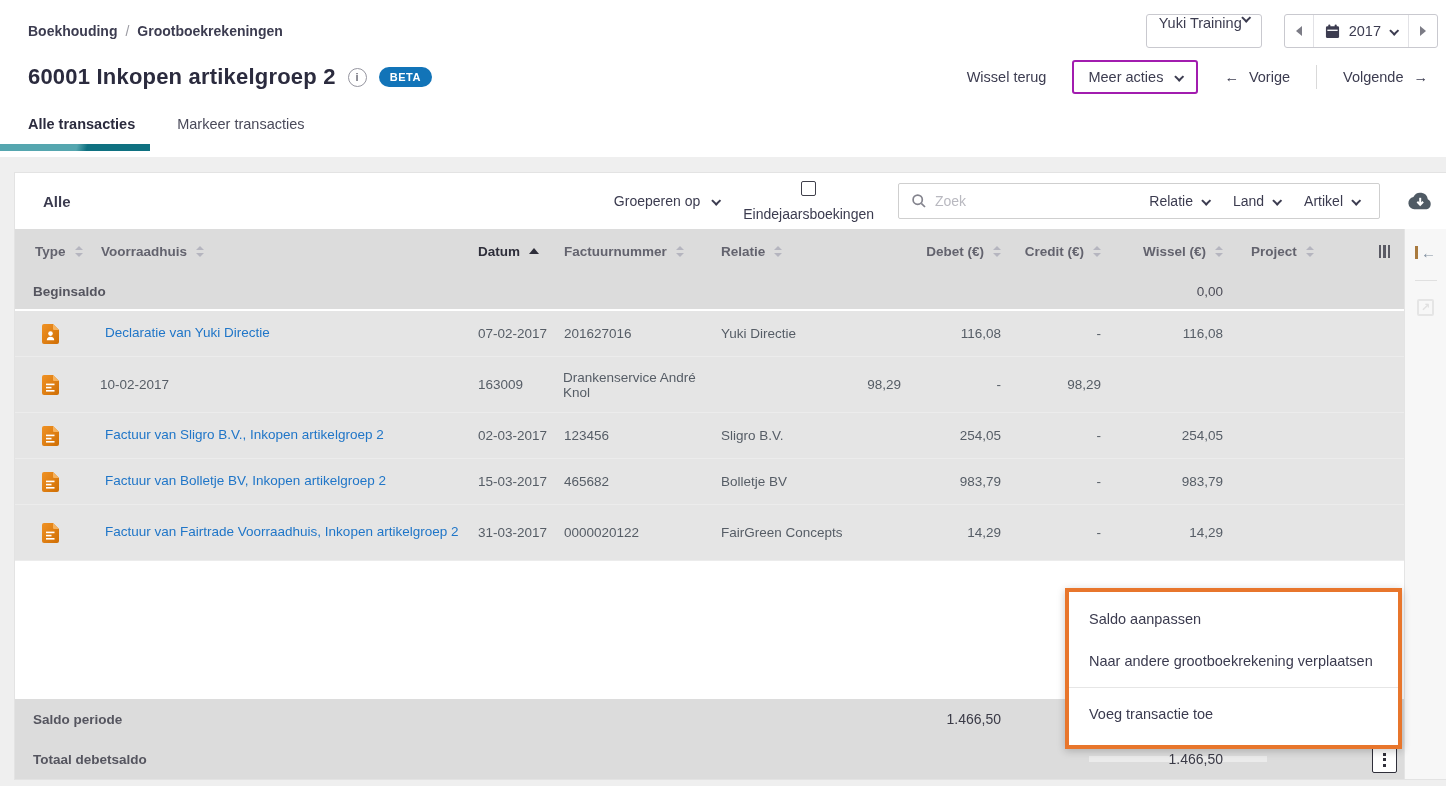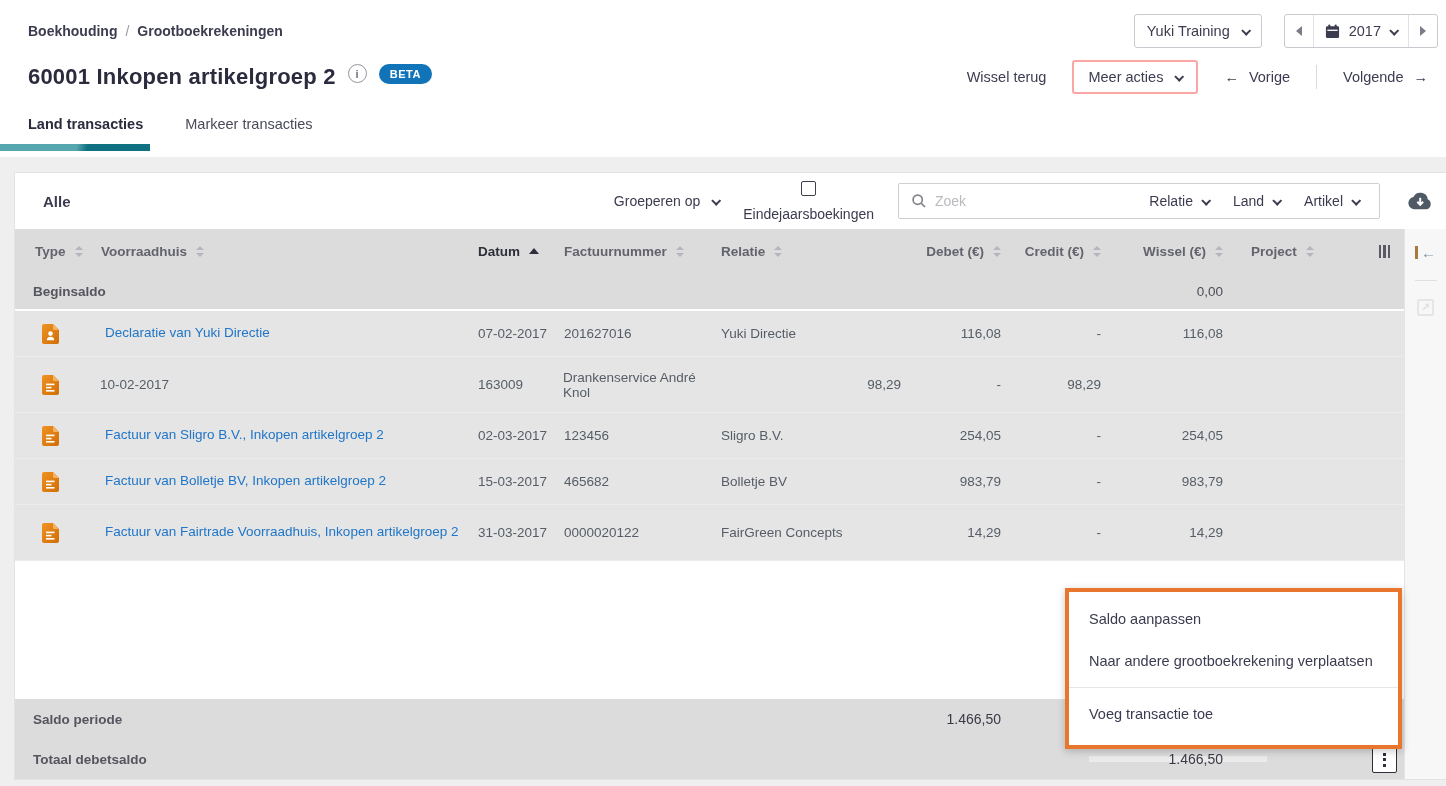--- a/index.html
+++ b/index.html
@@ -6,32 +6,32 @@
   html,body { width:1446px; }
   body { font-family: "Liberation Sans", "DejaVu Sans", sans-serif; background:#efefef; }
   #app { position:relative; width:1446px; height:786px; background:#efefef; overflow:hidden; }
 
   
   .topzone { background:#fff; height:157px; }
   .row1 { display:flex; justify-content:space-between; align-items:center; padding:14px 8px 0 28px; }
   .breadcrumb { font-size:14px; font-weight:700; color:#3c3c50; display:flex; gap:8px; align-items:center; }
   .breadcrumb .sep { color:#9a9aa2; font-weight:400; }
   .top-controls { display:flex; gap:22px; align-items:center; }
-  .btn-outline { border:1px solid #c9c9cf; border-radius:3px; background:#fff; display:flex; align-items:center; gap:12px; padding:0 12px; height:34px; font-size:14.5px; color:#3c3c50; cursor:pointer; }
+  .btn-outline { border:1px solid #c9c9cf; border-radius:3px; background:#fff; display:flex; align-items:flex-start; padding:0 12px; height:34px; font-size:14.5px; color:#3c3c50; cursor:pointer; }
   .year-ctrl { border:1px solid #c9c9cf; border-radius:3px; background:#fff; display:flex; align-items:stretch; height:34px; }
   .year-ctrl .seg { display:flex; align-items:center; padding:0 11px; gap:9px; font-size:14.5px; color:#3c3c50; }
   .year-ctrl .seg + .seg { border-left:1px solid #e2e2e6; }
 
   .row2 { display:flex; justify-content:space-between; align-items:center; padding:12px 18px 0 28px; }
-  .title-wrap { display:flex; align-items:flex-start; gap:12px; }
+  .title-wrap { display:flex; align-items:center; gap:12px; }
   h1 { font-size:22px; font-weight:700; color:#2b2b3e; letter-spacing:.2px; }
   .info-circle { width:19px; height:19px; border:1.5px solid #95959f; border-radius:50%; display:grid; place-items:center; font-size:11px; color:#72727c; font-weight:700; }
   .beta { background:#1274b8; color:#fff; font-size:11px; font-weight:700; letter-spacing:.6px; border-radius:12px; padding:4px 11px; }
   .hdr-actions { display:flex; align-items:center; gap:26px; font-size:14.5px; color:#3c3c50; }
-  .btn-dark-outline { border:2px solid #fca5a5; border-radius:3px; background:#fff; display:flex; align-items:center; gap:12px; padding:0 14px; height:34px; font-size:14.5px; color:#3c3c50; cursor:pointer; }
+  .btn-dark-outline { border:2px solid #a21caf; border-radius:3px; background:#fff; display:flex; align-items:center; gap:12px; padding:0 14px; height:34px; font-size:14.5px; color:#3c3c50; cursor:pointer; }
   .vdiv { width:1px; height:24px; background:#d9d9d9; }
   .navlink { display:flex; gap:10px; align-items:center; cursor:pointer; }
 
   .tabs { display:flex; gap:42px; padding-left:28px; margin-top:22px; font-size:14.5px; color:#4a4a5a; }
   .tab { cursor:pointer; }
   .tab.active { font-weight:700; color:#2b2b3e; }
   .tab-underline { margin-top:12px; height:7px; width:150px;
     background:linear-gradient(104deg, #55a6af 0%, #55a6af 51%, #0f7181 58%, #0f7181 100%); }
 
   
@@ -165,21 +165,21 @@
         </span>
         <span class="vdiv"></span>
         <span class="navlink">
           <span>Volgende</span>
           <span>→</span>
         </span>
       </div>
     </div>
 
     <div class="tabs">
-      <span class="tab active">Land transacties</span>
+      <span class="tab active">Alle transacties</span>
       <span class="tab">Markeer transacties</span>
     </div>
     <div class="tab-underline"></div>
   </div>
 
   <div class="card">
 
     <div class="filter-row">
       <span class="alle">Alle</span>
       <div class="filter-right">

